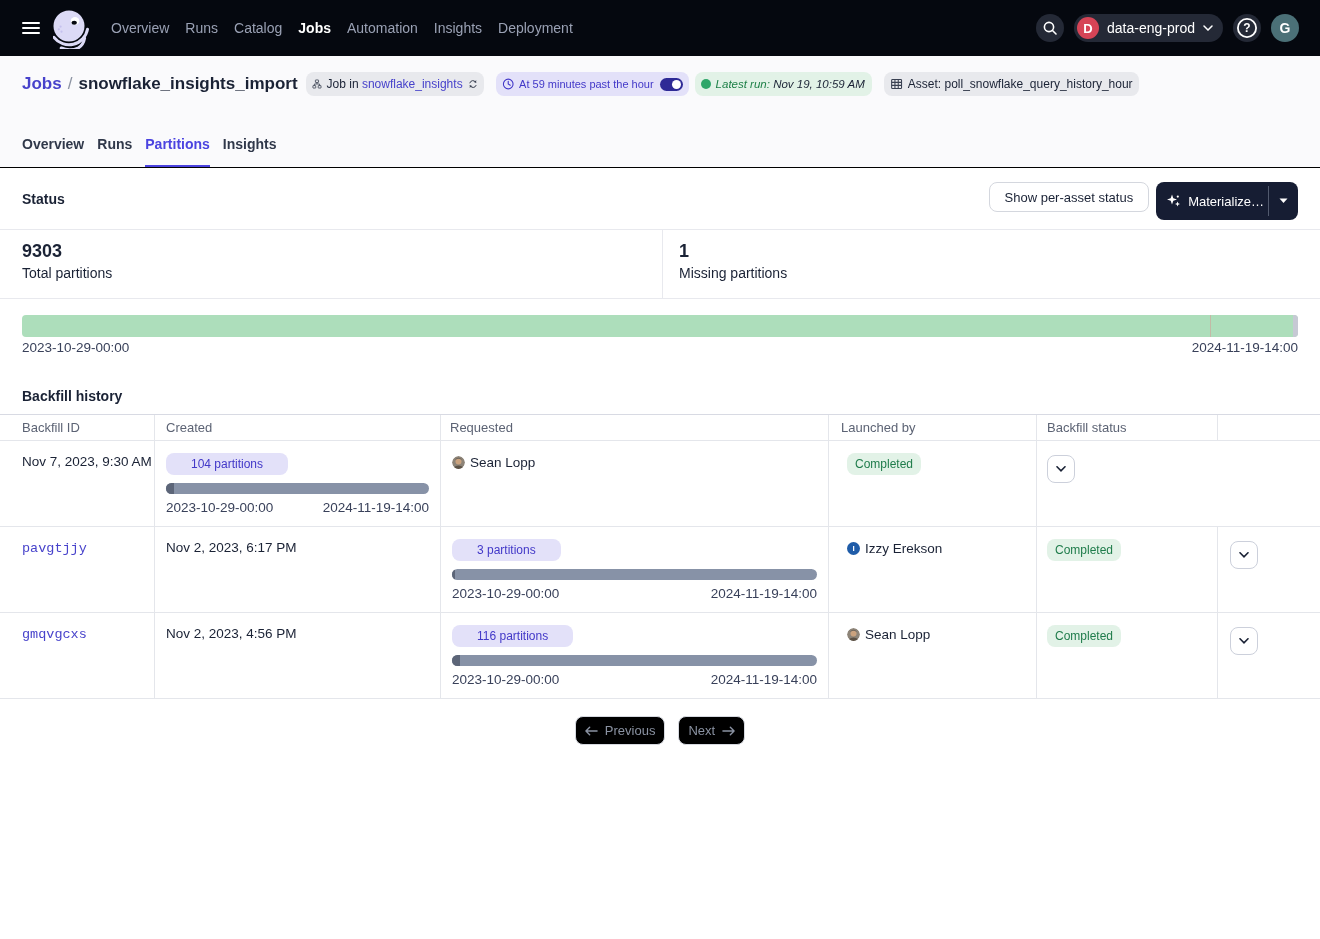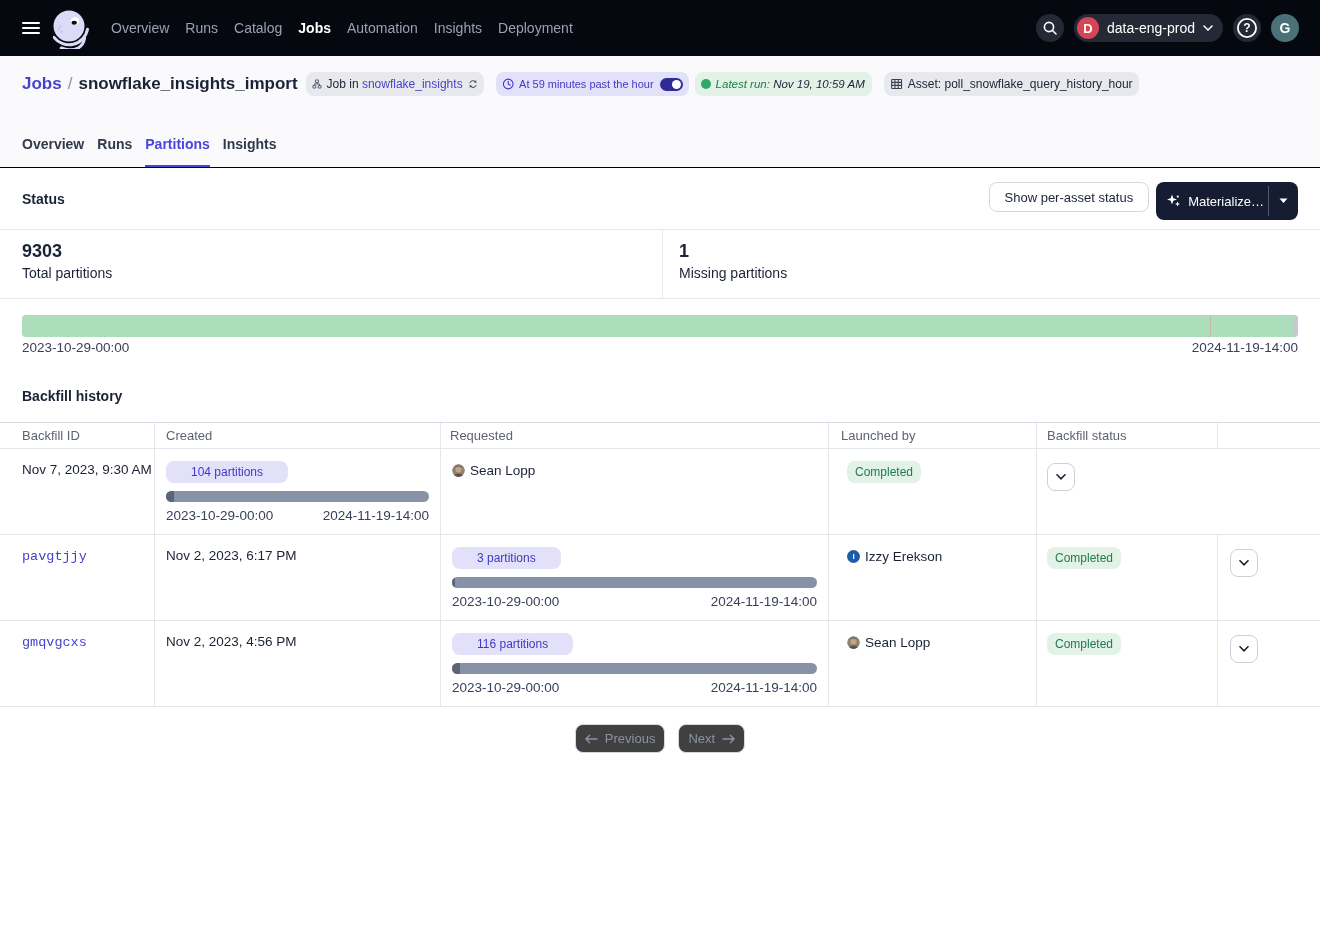--- a/index.html
+++ b/index.html
@@ -65,21 +65,21 @@
 
 .bigbarwrap { padding:16px 22px 0 22px; }
 .bigbar { height:22px; background:#addebb; border-radius:4px; position:relative; }
 .bigbar .tick { position:absolute; left:1188px; top:0; width:1px; height:22px; background:#c3b9a6; }
 .bigbar .miss { position:absolute; right:0; top:0; width:5px; height:22px; background:#c6c9d4; border-radius:0 4px 4px 0; }
 .bardates { display:flex; justify-content:space-between; padding:3px 22px 0 22px; font-size:13.5px; color:#39415a; }
 
 .bfh { font-size:14px; font-weight:700; color:#1a2235; padding:33px 0 0 22px; }
 
 
-.tbl { margin-top:18px;border-radius:32px; }
+.tbl { margin-top:10px;border-radius:32px; }
 .trow { display:grid; grid-template-columns:155px 286px 388px 208px 181px 102px; }
 .thead { border-top:1px solid #d8dae3; border-bottom:1px solid #e4e6eb; height:27px; }
 .thead > div { font-size:13px; color:#5c6374; display:flex; align-items:center; padding-left:11px; border-right:1px solid #e4e6eb; }
 .thead > div:first-child { padding-left:22px; }
 .thead > div:nth-child(3) { padding-left:9px; }
 .thead > div:nth-child(4) { padding-left:12px; }
 .thead > div:nth-child(5) { padding-left:10px; }
 .thead > div:last-child { border-right:none; }
 .tr { height:86px; border-bottom:1px solid #e4e6eb; }
 .tr > div { padding:11px 0 0 11px; border-right:1px solid #e4e6eb; }
@@ -95,21 +95,21 @@
 .rowbar .cap { position:absolute; left:0; top:0; bottom:0; width:8px; background:#5c6578; }
 .rowdates { display:flex; justify-content:space-between; margin:6px 11px 0 0; font-size:13.5px; color:#39415a; }
 .lby { display:flex; align-items:center; gap:5px; padding-top:3px; font-size:13.5px; color:#1a2235; }
 .stag { display:inline-flex; align-items:center; height:22px; background:#e2f2e7; color:#1f7c4b; font-size:12px; border-radius:8px; padding:5px 8px; margin-top:1px; }
 .rowbtn { width:28px; height:28px; border:1px solid #ccd0db; border-radius:8px; background:#fff; display:flex; align-items:center; justify-content:center; margin-top:3px; }
 .avat { width:13px; height:13px; border-radius:50%; flex:none; }
 .izzy { background:#1f5ca8; color:#fff; font-size:8px; font-weight:700; display:flex; align-items:center; justify-content:center; }
 
 
 .pager { display:flex; justify-content:center; gap:13px; margin-top:17px; }
-.pbtn { height:29px; border:1px solid #d6d9e0; border-radius:8px; display:flex; align-items:center; padding:0 9px; gap:7px; font-size:13px; color:#8a92a2; background:#404040; }
+.pbtn { height:29px; border:1px solid #d6d9e0; border-radius:8px; display:flex; align-items:center; padding:0 9px; gap:7px; font-size:13px; color:#8a92a2; background:#000000; }
 </style>
 </head>
 <body>
 
 <div class="topbar">
   <div class="burger">
       <span></span>
       <span></span>
       <span></span>
     </div>

